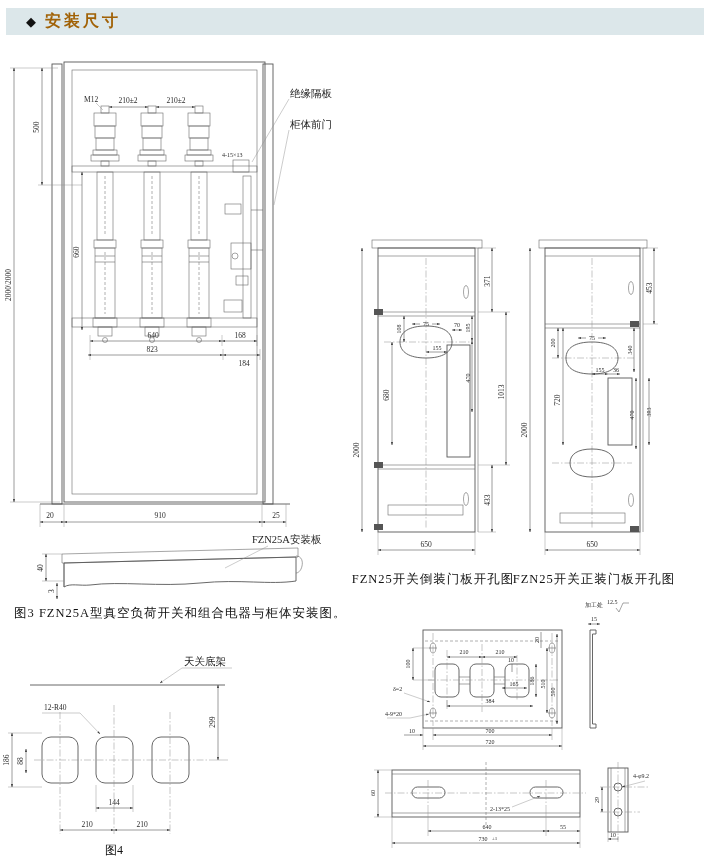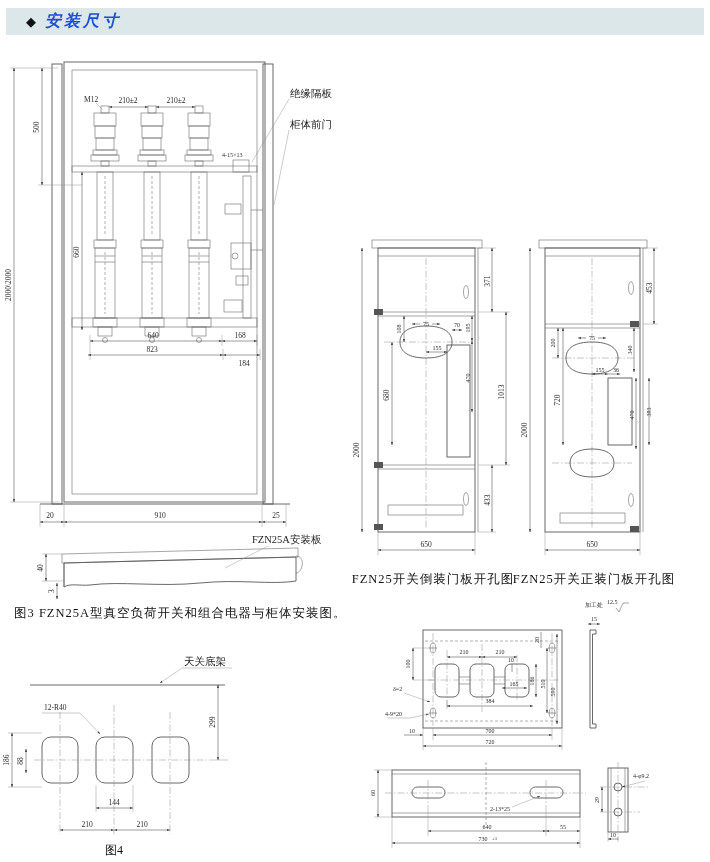--- a/index.html
+++ b/index.html
@@ -2,21 +2,21 @@
 <html><head>
 <meta charset="utf-8">
 <style>
   html,body{margin:0;padding:0;background:#fff;}
   .page{position:relative;width:710px;height:862px;background:#fff;overflow:hidden;
         font-family:"Liberation Serif",serif;}
   .header{position:absolute;left:6px;top:8px;width:698px;height:27px;background:#dce7ea;
           display:flex;align-items:center;padding-left:20px;box-sizing:border-box;}
   .header .ico{font-size:13px;color:#111;margin-right:9px;font-family:"DejaVu Sans",sans-serif;}
   .header .ttl{font-family:"Liberation Sans",sans-serif;font-size:16px;font-weight:bold;
-               letter-spacing:3px;color:#1d4ed8;font-style:italic;}
+               letter-spacing:3px;color:#a16207;}
   svg{position:absolute;left:0;top:0;}
   svg text{fill:#2b2b2b;}
   .dt{font:7.5px "Liberation Serif",serif;}
   .dt6{font:6px "Liberation Serif",serif;}
   .lbl{font:10.5px "Liberation Serif",serif;fill:#1d1d1d;}
   .cap{font:12px "Liberation Serif",serif;fill:#111;}
   .cap2{font:12.5px "Liberation Serif",serif;fill:#111;letter-spacing:1px;}
   .s{stroke:#575757;stroke-width:.9;fill:none;}
   .s2{stroke:#6a6a6a;stroke-width:.6;fill:none;}
   .dim{stroke:#4a4a4a;stroke-width:.55;fill:none;}

